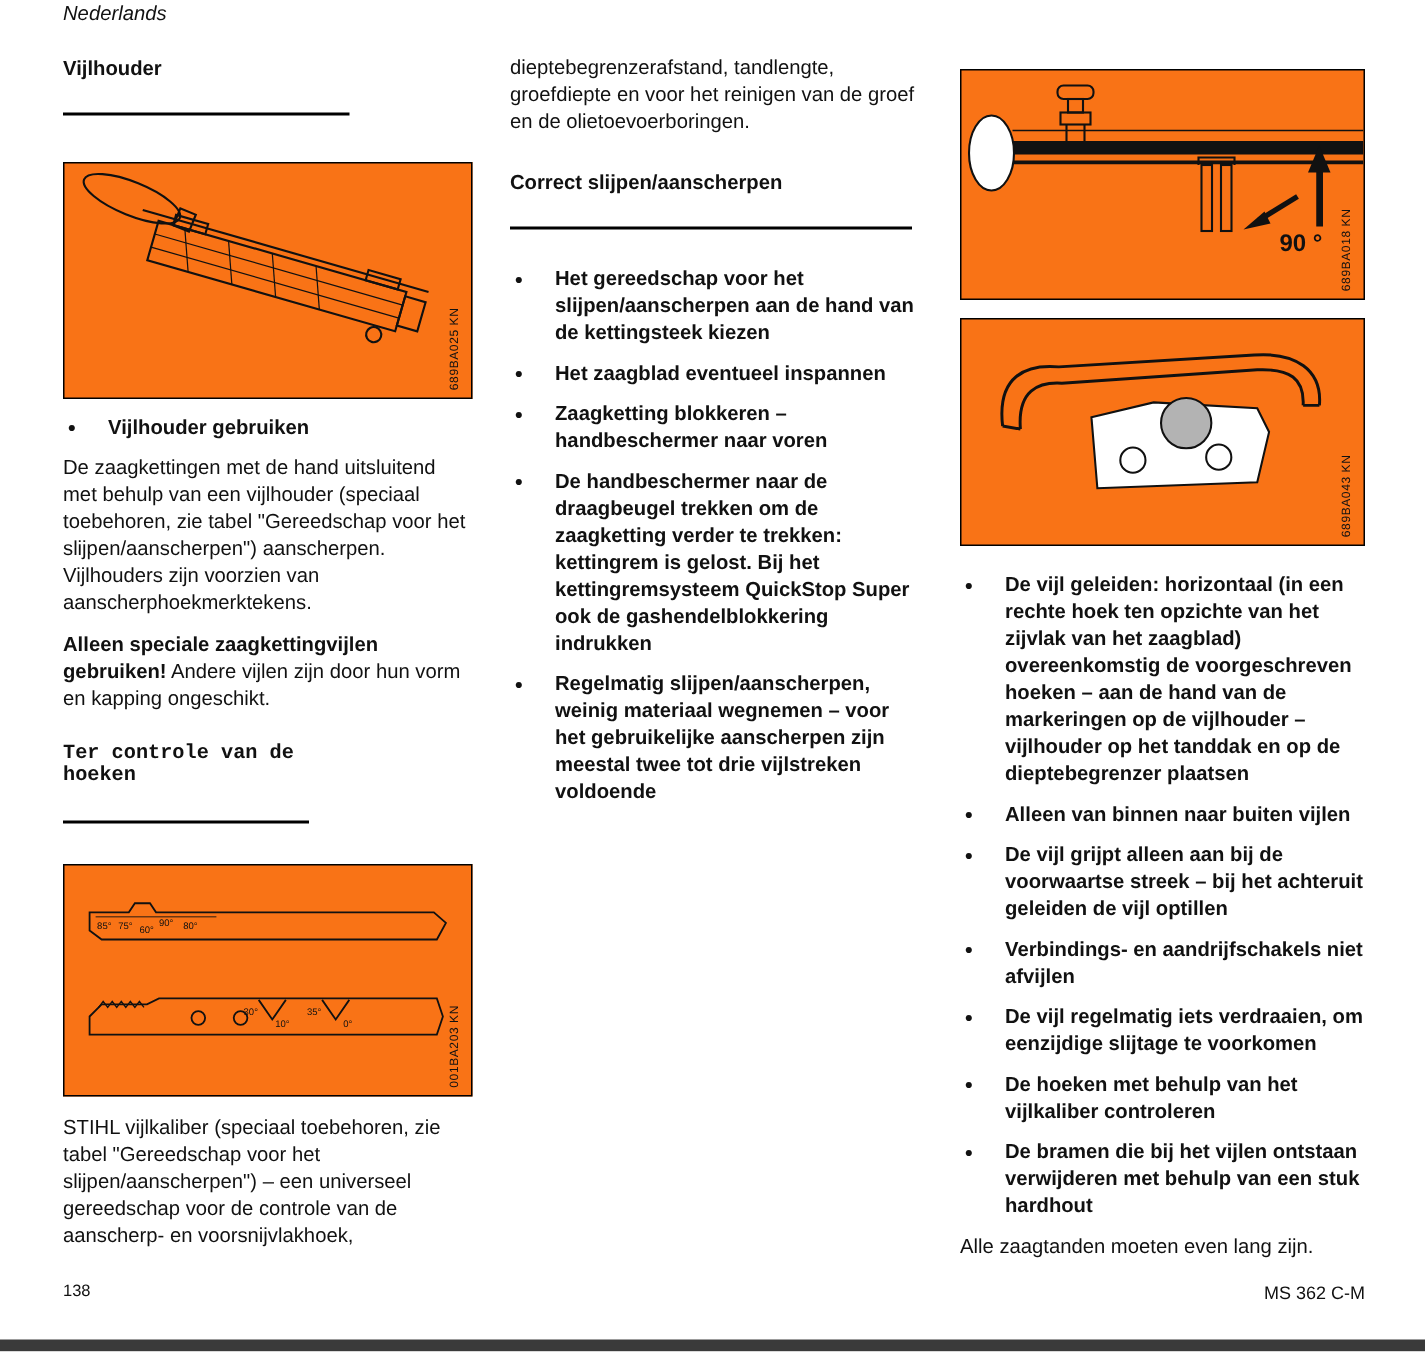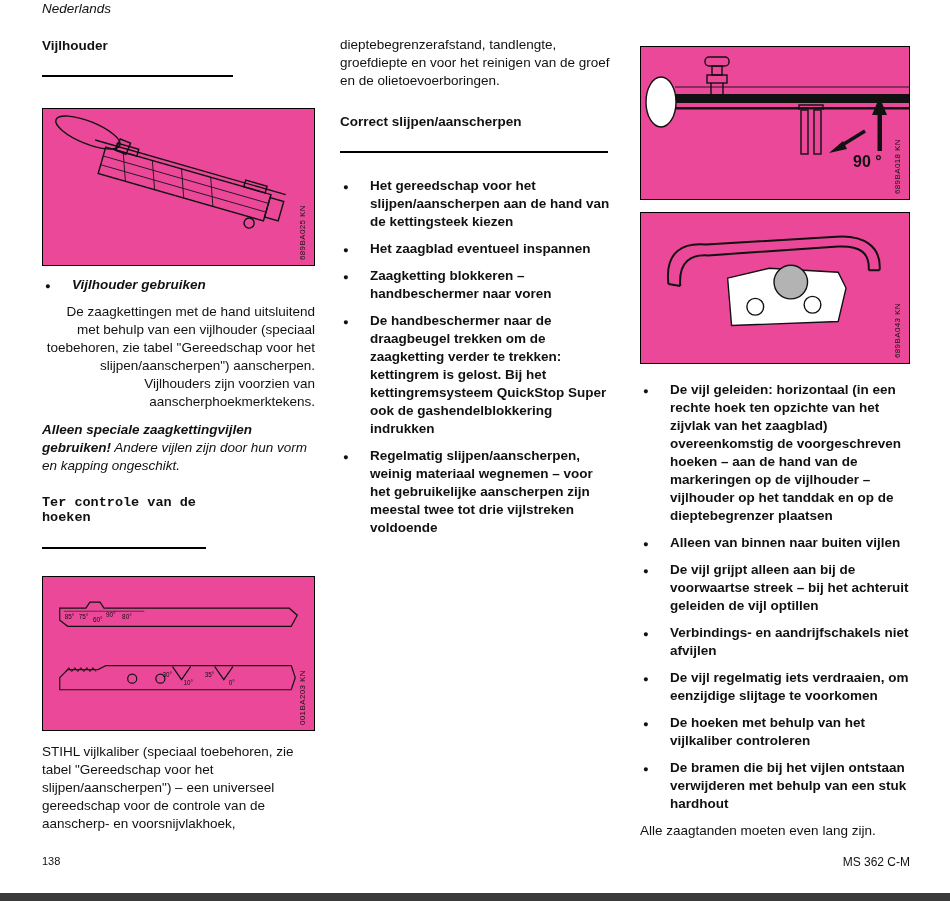--- a/index.html
+++ b/index.html
@@ -6,32 +6,32 @@
   .page{position:relative;width:950px;height:901px;background:#ffffff;overflow:hidden;
         font-family:"Liberation Sans","DejaVu Sans",sans-serif;color:#111;}
   .lang{position:absolute;left:42px;top:1px;font-style:italic;font-size:13.5px;line-height:16px;}
   .col{position:absolute;font-size:13.5px;line-height:18px;}
   .col1{left:42px;top:38px;width:273px;}
   .col2{left:340px;top:36px;width:272px;}
   .col3{left:640px;top:46px;width:270px;}
   .heading{font-weight:bold;font-size:13.5px;line-height:15px;border-bottom:2px solid #000;
            padding-bottom:22px;margin:0;}
   .w193{width:191px;} .w166{width:164px;font-family:Liberation Mono, monospace;} .w270{width:268px;}
-  .figure{position:relative;border:1px solid #000;background:#ec4899;box-sizing:border-box;}
+  .figure{position:relative;border:1px solid #000;background:#f97316;box-sizing:border-box;}
   .fig1{margin-top:31px;height:158px;}
   .fig2{margin-top:27px;height:155px;}
   .fig3{height:154px;}
   .fig4{margin-top:12px;height:152px;}
   .figcode{position:absolute;right:2px;bottom:5px;font-size:8px;letter-spacing:.4px;
            writing-mode:vertical-rl;transform:rotate(180deg);color:#111;}
   p{margin:0;}
   .li{position:relative;padding-left:30px;margin:0 0 9px 0;font-weight:bold;}
   .li::before{content:"●";position:absolute;left:3px;top:1px;font-size:9.5px;}
   .bold{font-weight:bold;}
-  .mt0{margin-top:0;} .mt6{margin-top:6px;text-align:right;} .mt10{margin-top:10px;font-style:italic;} .mt12{margin-top:12px;}
+  .mt0{margin-top:0;} .mt6{margin-top:6px;} .mt10{margin-top:10px;} .mt12{margin-top:12px;}
   .mt17{margin-top:17px;} .mt20{margin-top:20px;} .mt24{margin-top:24px;}
   .footer-left{position:absolute;left:42px;top:855px;font-size:11px;}
   .footer-right{position:absolute;left:640px;top:855px;width:270px;text-align:right;font-size:12px;}
   .bottom-bar{position:absolute;left:0;right:0;bottom:0;height:8px;background:#3a3a3a;}
   svg{display:block;width:100%;height:100%;}
   svg text{font-family:"Liberation Sans","DejaVu Sans",sans-serif;fill:#111;}
 </style>
 </head>
 <body>
 

